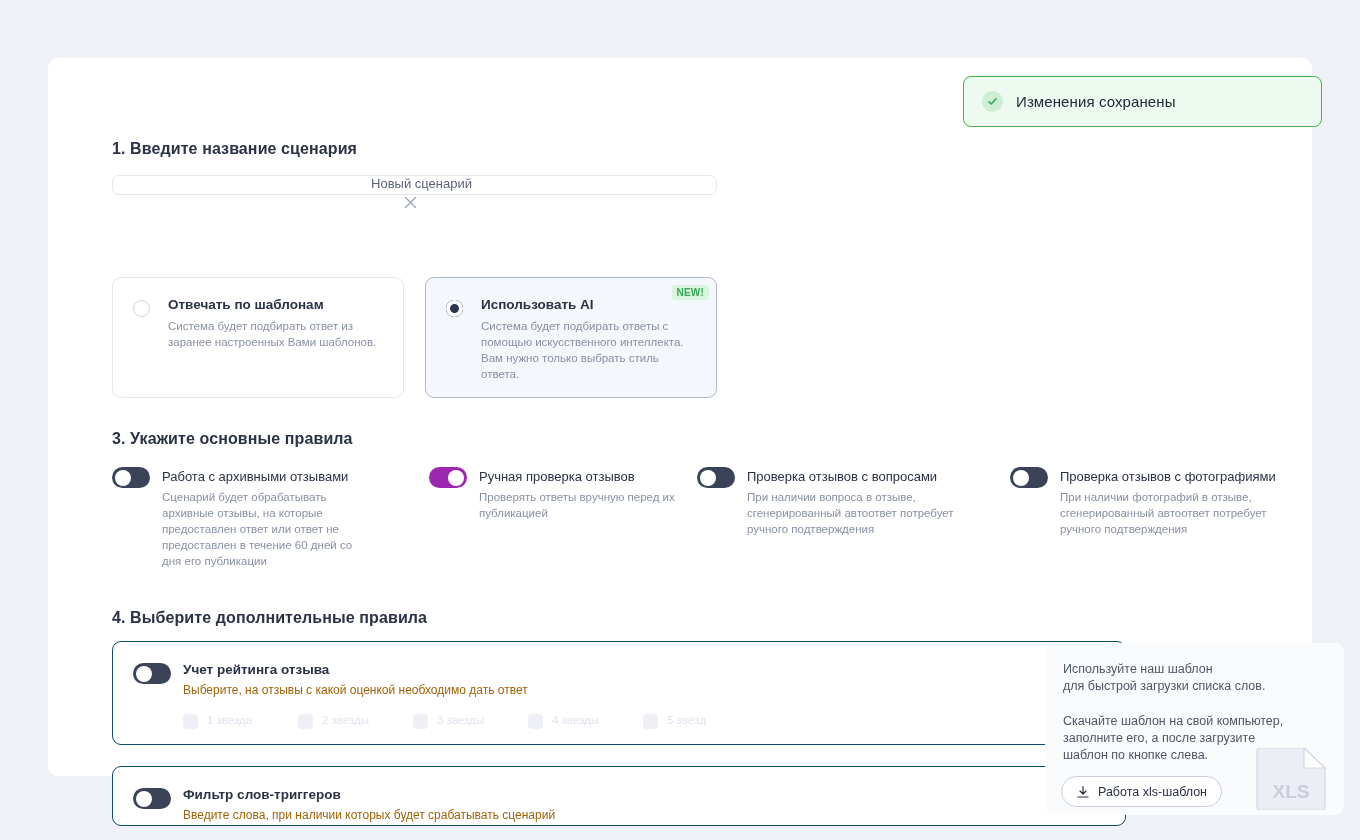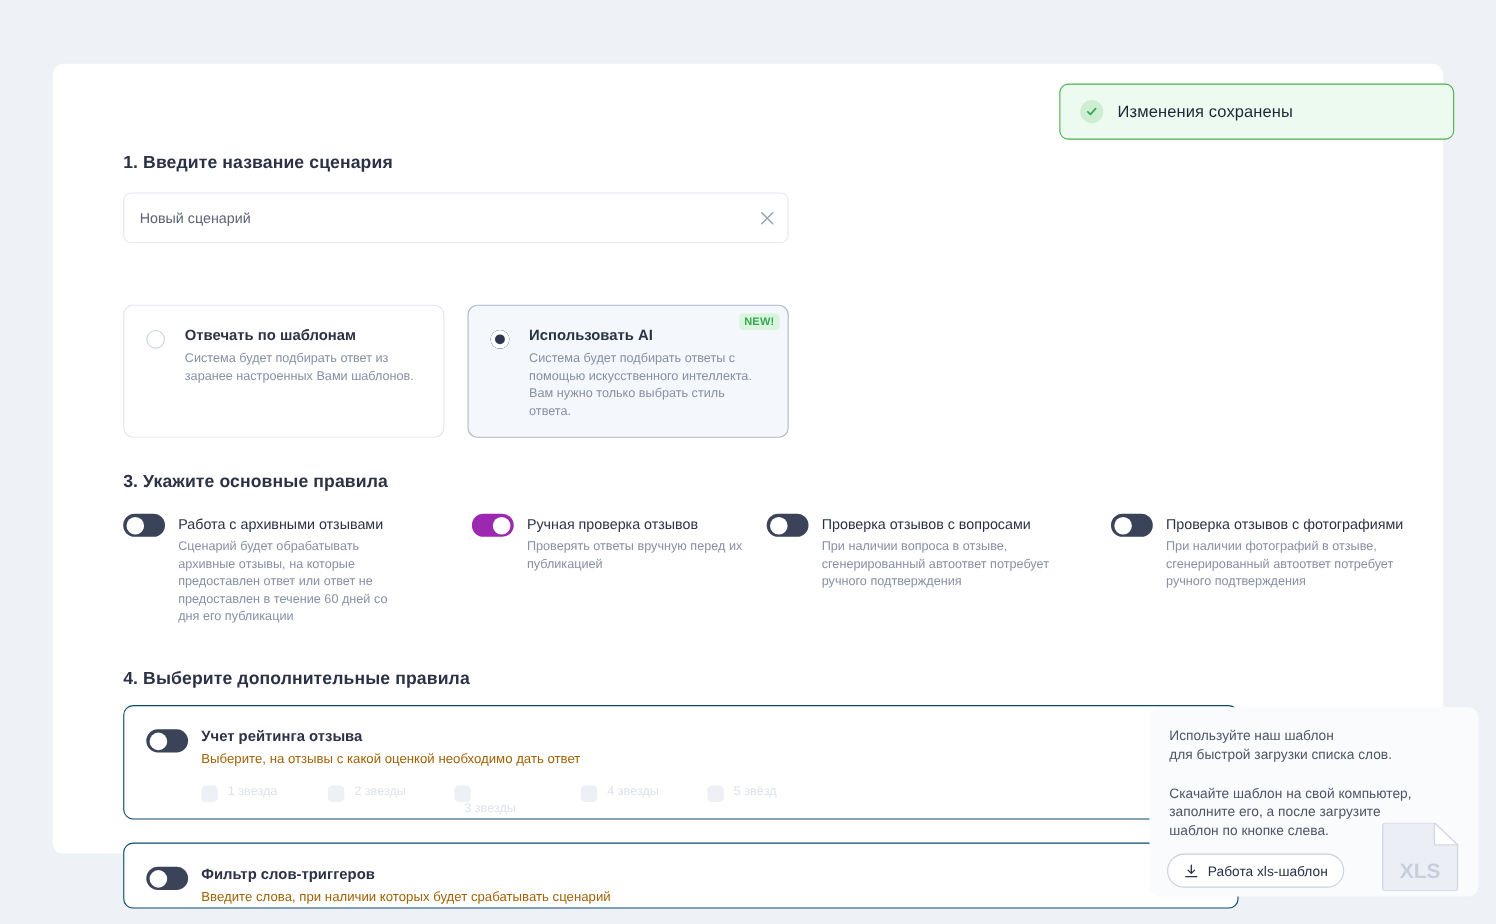--- a/index.html
+++ b/index.html
@@ -49,25 +49,25 @@
     position: absolute;
     font-size: 16px; font-weight: 700; color: #2b3246;
     letter-spacing: .1px;
     white-space: nowrap;
   }
 
   
   .name-input {
     position: absolute;
     left: 64px; top: 117px;
-    width: 605px; height: 46px;
+    width: 605px; height: 20px;
     border: 1px solid #e3e7ee;
     border-radius: 7px;
     background: #fff;
-    display: flex; align-items: center;
+    display: flex; align-items: center; flex-direction: column;
   }
   .name-input .val {
     margin-left: 14px;
     font-size: 13px; color: #5d6478;
     flex: 1 1 auto;
   }
   .clear-icon {
     width: 22px; height: 22px; margin-right: 8px;
     flex: 0 0 auto; color: #9aa2b4;
     display: flex; align-items: center; justify-content: center;
@@ -277,21 +277,21 @@
 
       <div class="stars-row">
         <label class="star-opt" style="left:0px;">
           <span class="star-box"></span>
           <span class="star-label">1 звезда</span>
         </label>
         <label class="star-opt" style="left:115px;">
           <span class="star-box"></span>
           <span class="star-label">2 звезды</span>
         </label>
-        <label class="star-opt" style="left:230px;flex-direction:column;">
+        <label class="star-opt" style="left:230px;">
           <span class="star-box"></span>
           <span class="star-label">3 звезды</span>
         </label>
         <label class="star-opt" style="left:345px;">
           <span class="star-box"></span>
           <span class="star-label">4 звезды</span>
         </label>
         <label class="star-opt" style="left:460px;">
           <span class="star-box"></span>
           <span class="star-label">5 звёзд</span>

